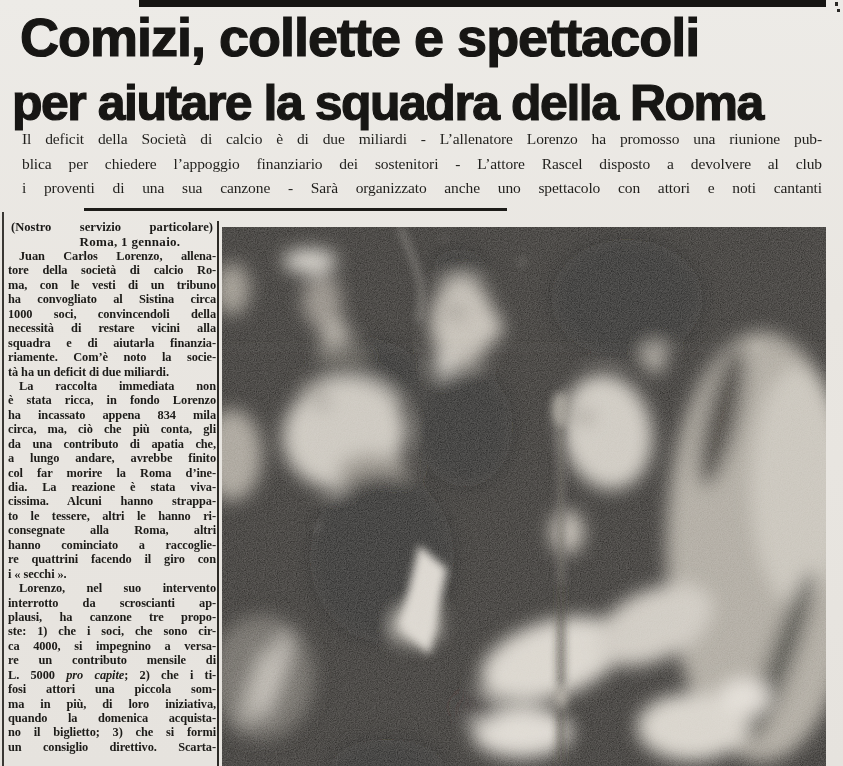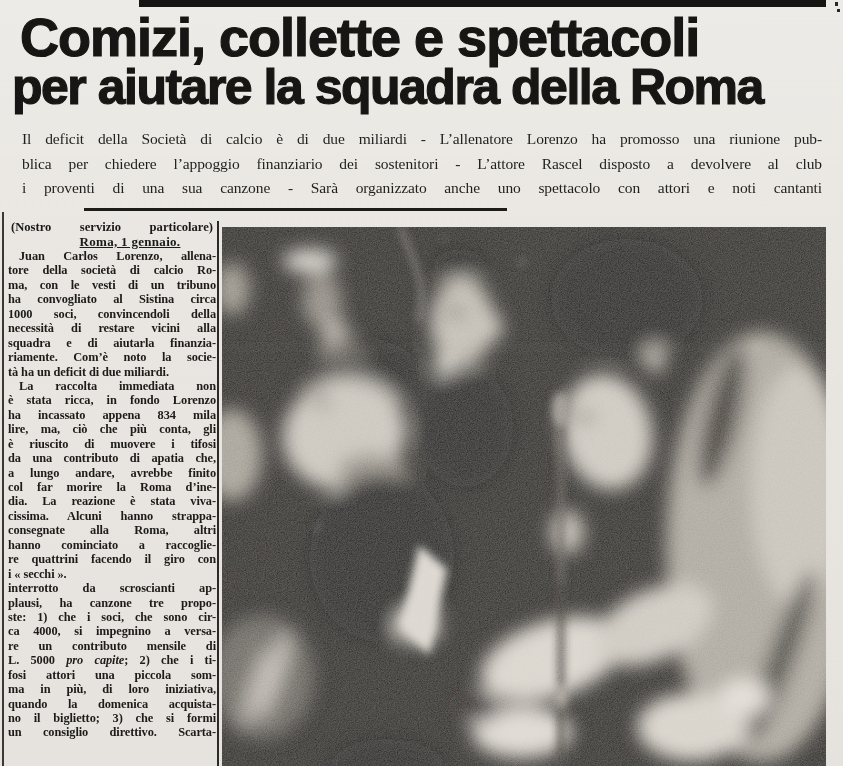--- a/index.html
+++ b/index.html
@@ -12,40 +12,40 @@
   .corner-mark{position:absolute;background:#2a2825;}
   .corner-mark.m1{right:5px;top:2px;width:3px;height:4px;}
   .corner-mark.m2{right:3px;top:9px;width:3px;height:3px;}
 
   .headline{position:absolute;top:12px;left:12px;right:8px;}
   .hl{
     font-family:"Liberation Sans",sans-serif;font-weight:700;color:#171614;
     -webkit-text-stroke:1.2px #171614;white-space:nowrap;
   }
   .hl1{font-size:54px;line-height:50px;letter-spacing:-1px;padding-left:8px;}
-  .hl2{font-size:50px;line-height:49px;letter-spacing:-1.5px;margin-top:1px;}
+  .hl2{font-size:50px;line-height:49px;letter-spacing:-1.5px;margin-top:17px;}
 
   .subhead{position:absolute;top:127px;left:22px;width:800px;}
   .subhead-line{
     font-weight:400;font-size:15.5px;line-height:24.6px;height:24.6px;overflow:hidden;
     text-align:justify;text-align-last:justify;letter-spacing:-0.1px;color:#201f1c;
   }
   .subhead-rule{position:absolute;top:208px;left:84px;width:423px;height:3px;background:#1d1c19;}
 
   .left-rule{position:absolute;left:2px;top:212px;width:2px;height:554px;background:#3a3834;}
   .col-rule{position:absolute;left:217px;top:221px;width:2px;height:545px;background:#2c2a26;}
 
   .article-col{position:absolute;left:8px;top:220px;width:208px;}
   .byline{
     font-weight:700;font-size:12.6px;line-height:14.5px;height:14.5px;
     overflow:hidden;text-align:justify;text-align-last:justify;padding:0 3px;
   }
   .dateline{
     font-weight:700;font-size:13px;line-height:14.5px;height:14.5px;overflow:hidden;
-    text-align:center;padding-left:36px;letter-spacing:0.3px;text-decoration:underline;
+    text-align:center;padding-left:36px;letter-spacing:0.3px;
   }
   .para{margin:0;}
   .line{
     font-weight:700;font-size:12.4px;line-height:14.45px;height:14.45px;overflow:hidden;
     text-align:justify;text-align-last:justify;letter-spacing:-0.1px;color:#1d1c19;
   }
   .para .line.first{text-indent:11px;}
   .para .line.last{text-align-last:left;}
 
   .photo{
@@ -88,33 +88,34 @@
         <div class="line">1000 soci, convincendoli della</div>
         <div class="line">necessità di restare vicini alla</div>
         <div class="line">squadra e di aiutarla finanzia-</div>
         <div class="line">riamente. Com’è noto la socie-</div>
         <div class="line last">tà ha un deficit di due miliardi.</div>
       </div>
       <div class="para">
         <div class="line first">La raccolta immediata non</div>
         <div class="line">è stata ricca, in fondo Lorenzo</div>
         <div class="line">ha incassato appena 834 mila</div>
-        <div class="line">lire, ma, ciò che più conta, gli</div>
-        <div class="line">è riuscito di muovere i tifosi</div>
+        <div class="line">circa, ma, ciò che più conta, gli</div>
         <div class="line">da una contributo di apatia che,</div>
         <div class="line">a lungo andare, avrebbe finito</div>
         <div class="line">col far morire la Roma d’ine-</div>
         <div class="line">dia. La reazione è stata viva-</div>
         <div class="line">cissima. Alcuni hanno strappa-</div>
+        <div class="line">to le tessere, altri le hanno ri-</div>
         <div class="line">consegnate alla Roma, altri</div>
         <div class="line">hanno cominciato a raccoglie-</div>
         <div class="line">re quattrini facendo il giro con</div>
         <div class="line last">i « secchi ».</div>
       </div>
       <div class="para">
+        <div class="line first">Lorenzo, nel suo intervento</div>
         <div class="line">interrotto da scroscianti ap-</div>
         <div class="line">plausi, ha canzone tre propo-</div>
         <div class="line">ste: 1) che i soci, che sono cir-</div>
         <div class="line">ca 4000, si impegnino a versa-</div>
         <div class="line">re un contributo mensile di</div>
         <div class="line">L. 5000 <i>pro capite</i>; 2) che i ti-</div>
         <div class="line">fosi attori una piccola som-</div>
         <div class="line">ma in più, di loro iniziativa,</div>
         <div class="line">quando la domenica acquista-</div>
         <div class="line">no il biglietto; 3) che si formi</div>

